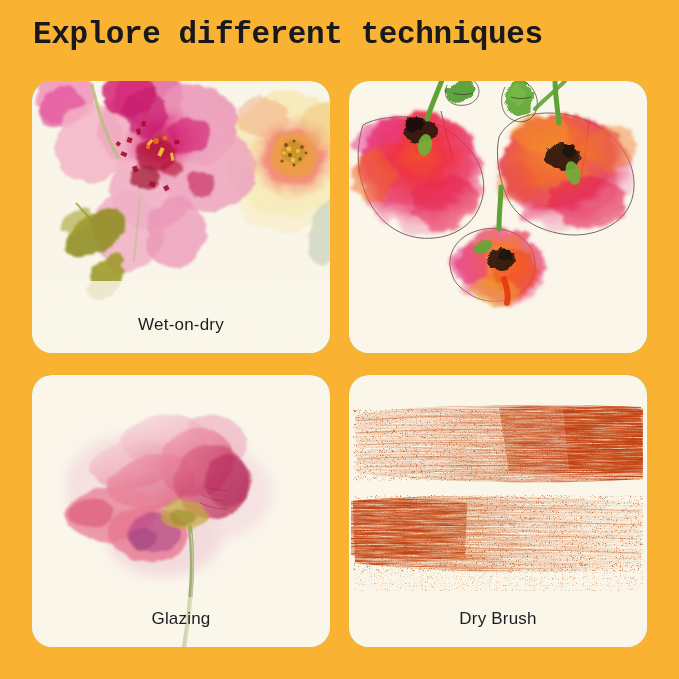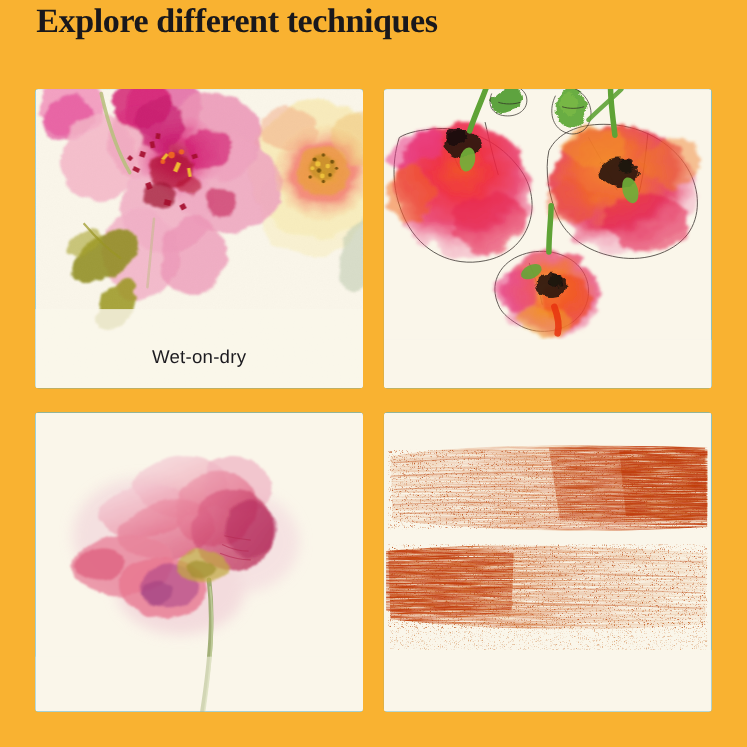--- a/index.html
+++ b/index.html
@@ -17,44 +17,44 @@
   .page {
     position: relative;
     width: 679px;
     height: 679px;
     background: #f9b231;
     box-sizing: border-box;
   }
   .page-title {
     position: absolute;
     left: 33px;
-    top: 1px;
-    font-family: Liberation Serif, serif;
+    top: 17px;
+    font-family: Liberation Mono, monospace;
     font-size: 31px;
     font-weight: bold;
     letter-spacing: -0.4px;
     color: #19181c;
     white-space: nowrap;
   }
   .grid {
     position: absolute;
     left: 32px;
     top: 81px;
     width: 615px;
     height: 566px;
     display: grid;
     grid-template-columns: 298px 298px;
     grid-template-rows: 272px 272px;
     column-gap: 19px;
     row-gap: 22px;
   }
   .card {
     position: relative;
-    background: #0ea5e9;
-    border-radius: 3px;
+    background: #22c55e;
+    border-radius: 20px;
     overflow: hidden;
   }
   .card-art {
     position: absolute;
     left: 0;
     top: 0;
     width: 100%;
     height: 100%;
     display: block;
   }
@@ -395,20 +395,21 @@
           </g>
           <g stroke="#b52a52" stroke-width="1" opacity="0.6" fill="none">
             <path d="M170 120 C178 124 186 126 194 126"></path>
             <path d="M168 128 C178 132 186 134 196 134"></path>
             <path d="M172 112 C180 114 188 115 196 116"></path>
           </g>
 
           <rect x="0" y="222" width="298" height="50" fill="#faf6ea" opacity="0.55"></rect>
         </svg>
       </div>
+      <div class="card-label">Glazing</div>
     </div>
 
     <div class="card">
       <div class="card-art">
         <svg viewBox="0 0 298 272" preserveAspectRatio="xMidYMid slice" aria-hidden="true">
           <defs>
             <filter id="dryTex" x="-5%" y="-20%" width="110%" height="140%">
               <feTurbulence type="fractalNoise" baseFrequency="0.02 0.72" numOctaves="5" seed="5" result="t"></feTurbulence>
               <feColorMatrix in="t" type="matrix" values="0 0 0 0 0  0 0 0 0 0  0 0 0 0 0  1.6 0 0 0 -0.30" result="m"></feColorMatrix>
               <feComposite in="SourceGraphic" in2="m" operator="in"></feComposite>
@@ -481,16 +482,17 @@
             <path d="M6 176 C90 172 180 174 290 178"></path>
           </g>
 
           <g filter="url(#specks)" opacity="0.55">
             <rect x="4" y="190" width="290" height="26" fill="#c2651f"></rect>
           </g>
 
           <rect x="0" y="216" width="298" height="56" fill="#faf6ea" opacity="0.9"></rect>
         </svg>
       </div>
+      <div class="card-label">Dry Brush</div>
     </div>
 
   </div>
 </div>
 
 </body></html>

